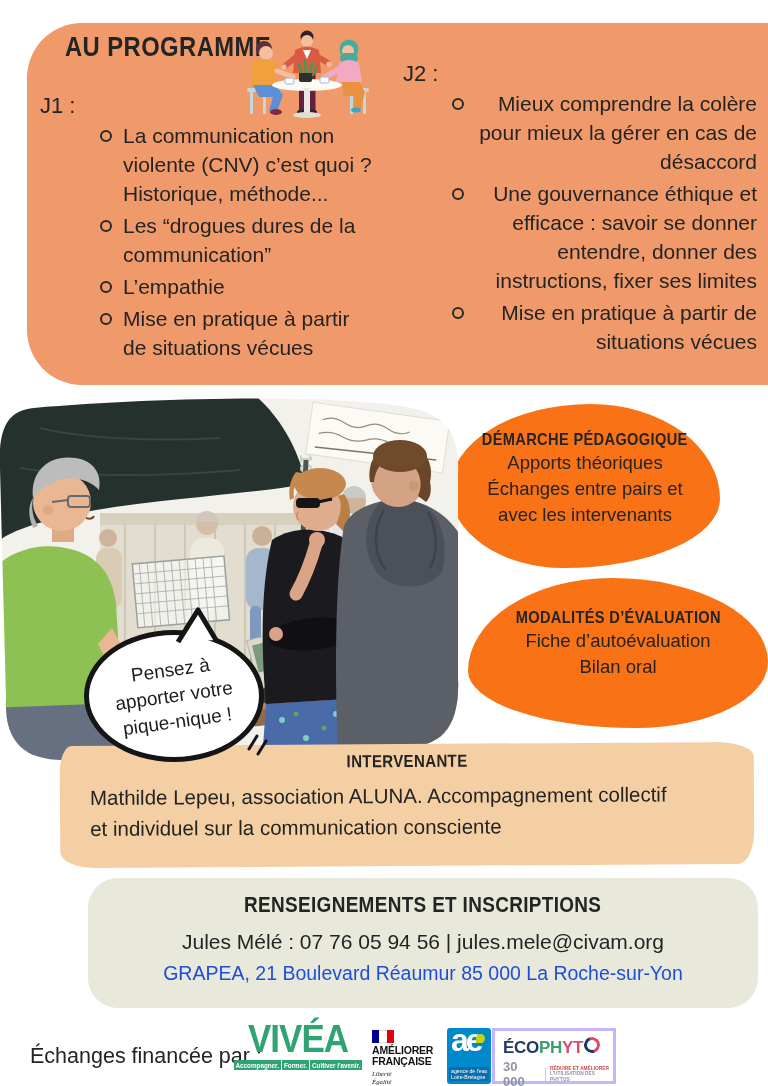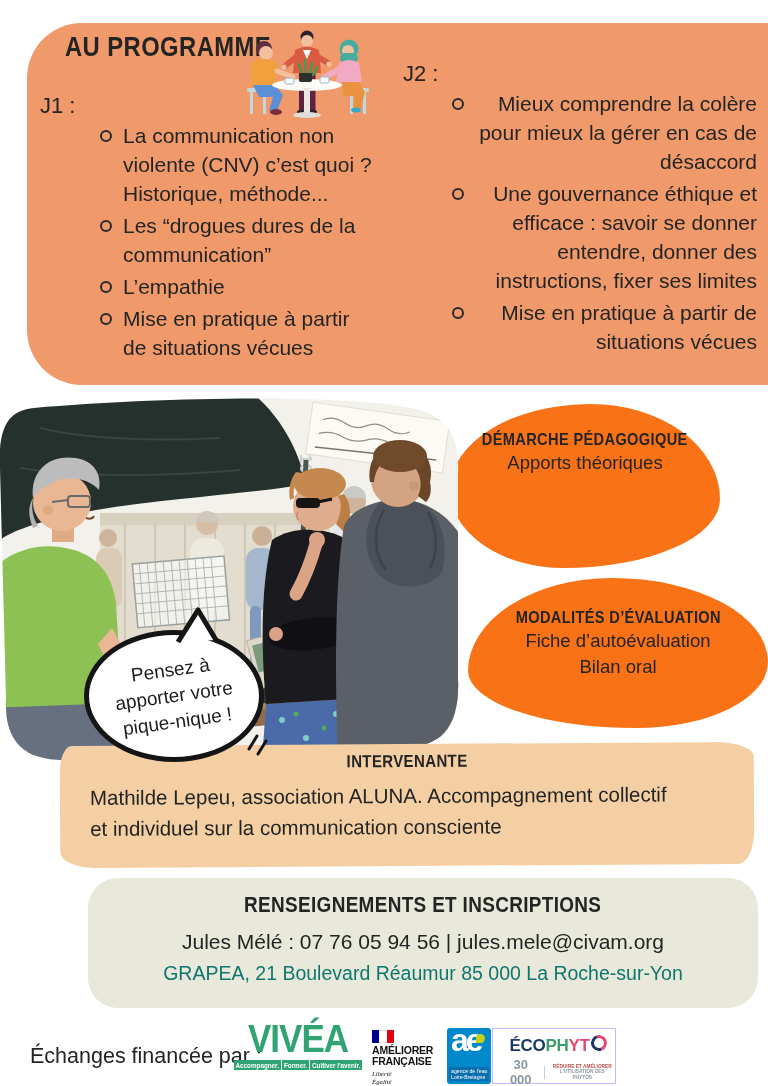--- a/index.html
+++ b/index.html
@@ -51,21 +51,21 @@
   .band{position:absolute;left:60px;top:744px;width:694px;height:122px;background:#F3CFA3;
         border-radius:12px 40px 16px 34px / 26px 14px 34px 16px;transform:rotate(-.35deg);z-index:2;}
   .band-title{text-align:center;font-size:17.5px;margin-top:7px;}
   .band p{margin:8px 0 0 30px;width:585px;font-size:20.5px;line-height:31px;}
 
   
   .register{position:absolute;left:88px;top:878px;width:670px;height:130px;background:#E8E9DA;
             border-radius:30px;text-align:center;z-index:2;}
   .reg-title{font-size:22px;margin-top:14px;}
   .reg-contact{font-size:21px;margin-top:12px;text-align:center;}
-  .reg-address{font-size:19.5px;margin-top:8px;color:#0f766e;}
+  .reg-address{font-size:19.5px;margin-top:8px;color:#1d4ed8;}
 
   
   .footer-label{position:absolute;left:30px;top:1044px;font-size:21.5px;}
   .logo-vivea{position:absolute;left:246px;top:1020px;width:104px;text-align:center;}
   .vivea-name{font-size:35px;font-weight:700;color:#2FA372;letter-spacing:-1px;line-height:1;
               transform:scaleY(1.12);}
   .vivea-tags{display:flex;gap:1px;justify-content:center;margin-top:5px;}
   .vivea-tags span{background:#2FA372;color:#fff;font-size:6.3px;font-weight:700;
                    padding:1.5px 2px;white-space:nowrap;}
   .logo-rf{position:absolute;left:372px;top:1030px;width:74px;}
@@ -78,21 +78,21 @@
             font-size:6.8px;line-height:7.6px;color:#222;}
   .logo-agence{position:absolute;left:447px;top:1028px;width:44px;height:56px;background:#0088CC;
                border-radius:3px;overflow:hidden;}
   .agence-ae{position:absolute;left:4px;top:-6px;color:#fff;font-size:32px;font-weight:700;
              letter-spacing:-3px;}
   .agence-leaf{position:absolute;right:6px;top:6px;width:9px;height:9px;background:#C5D40A;
                border-radius:50% 50% 50% 0;}
   .agence-text{position:absolute;left:2px;bottom:3px;background:#0b6fae;color:#fff;
                font-size:5.2px;line-height:6px;padding:1px 2px;border-radius:1px;}
   .logo-eco{position:absolute;left:492px;top:1028px;width:124px;height:56px;background:#fff;
-            border:1px solid #c4b5fd;box-sizing:border-box;padding:6px 0 0 8px;text-align:center;}
+            border:3px solid #c4b5fd;box-sizing:border-box;padding:6px 0 0 8px;}
   .eco-row1{font-size:17px;font-weight:700;letter-spacing:-.3px;line-height:18px;white-space:nowrap;}
   .eco-eco{color:#1D3A66;}.eco-ph{color:#3AA06B;}.eco-yt{color:#E04A6E;}
   .eco-arrow{display:inline-block;width:10px;height:10px;border:3.2px solid #1D3A66;
              border-top-color:#E04A6E;border-right-color:#E04A6E;border-radius:50%;
              margin-left:1px;transform:rotate(25deg);}
   .eco-row2{display:flex;align-items:center;gap:4px;margin-top:2px;}
   .eco-num{font-size:13px;font-weight:700;color:#8b96a3;}
   .eco-sep{width:1px;height:13px;background:#ccc;}
   .eco-tags{font-size:4.8px;line-height:5.6px;font-weight:700;}
   .eco-t1{color:#c0504a;}.eco-t2{color:#8b96a3;}
@@ -312,20 +312,21 @@
         <path d="M370,84 C366,58 384,42 406,46 C426,50 434,66 430,84 C432,94 430,100 426,104 L418,98 C424,86 420,68 404,62 C388,56 376,66 374,84 Z" fill="#6a4527"></path>
         <ellipse cx="400" cy="58" rx="27" ry="16" fill="#6f4a2b"></ellipse>
         <circle cx="414" cy="88" r="5" fill="#c79878"></circle>
       </g>
     </g>
   </svg>
 
   <div class="blob blob-pedagogy">
     <div class="blob-title"><span class="cond-c">DÉMARCHE PÉDAGOGIQUE</span></div>
     <div class="blob-line">Apports théoriques</div>
+    <div class="blob-line">Échanges entre pairs et avec les intervenants</div>
   </div>
 
   <div class="blob blob-eval">
     <div class="blob-title"><span class="cond-c">MODALITÉS D’ÉVALUATION</span></div>
     <div class="blob-line">Fiche d’autoévaluation</div>
     <div class="blob-line">Bilan oral</div>
   </div>
 
   <div class="bubble-wrap">
     <div class="bubble"></div>

